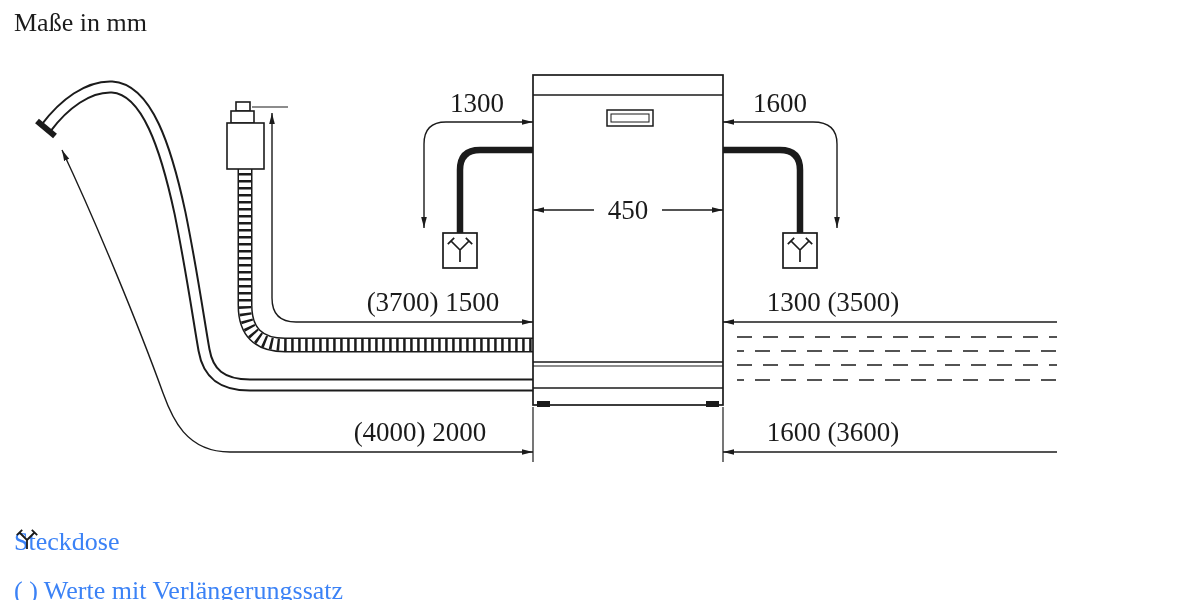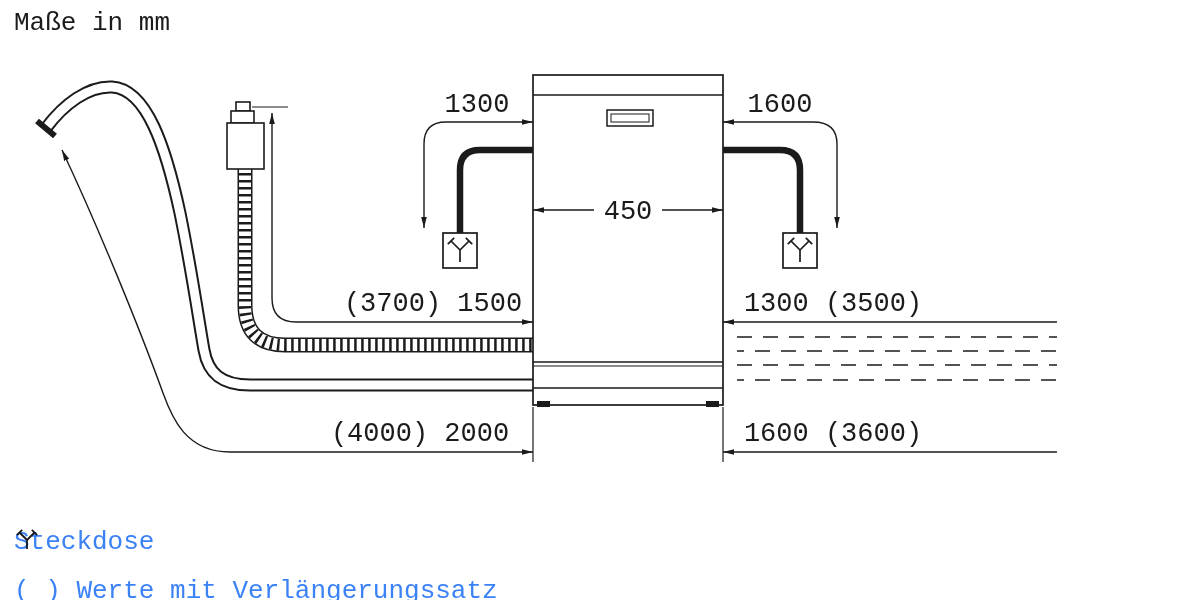--- a/index.html
+++ b/index.html
@@ -1,18 +1,18 @@
 <!DOCTYPE html>
 <html><head>
 <meta charset="utf-8">
 <style>
   html,body{margin:0;padding:0;background:#ffffff;}
   .page{
     position:relative;width:1200px;height:600px;background:#ffffff;
-    font-family:Liberation Mono, monospace;color:#1b1b1b;overflow:hidden;
+    font-family:Liberation Serif, serif;color:#1b1b1b;overflow:hidden;
   }
   .title{position:absolute;left:14px;top:8px;font-size:26px;color:#1b1b1b;}
   .legend{position:absolute;left:14px;top:527px;font-size:26px;color:#3b82f6;}
   .legend-row{display:flex;align-items:center;gap:8px;height:30px;}
   .legend-row + .legend-row{margin-top:19px;text-align:center;}
   .legend-icon{flex:0 0 auto;}
   svg{position:absolute;left:0;top:0;}
   .lbl{font-size:27px;fill:#1b1b1b;}
   .stroke{stroke:#1b1b1b;fill:none;}
   .dim{stroke:#1b1b1b;stroke-width:1.4;fill:none;}

